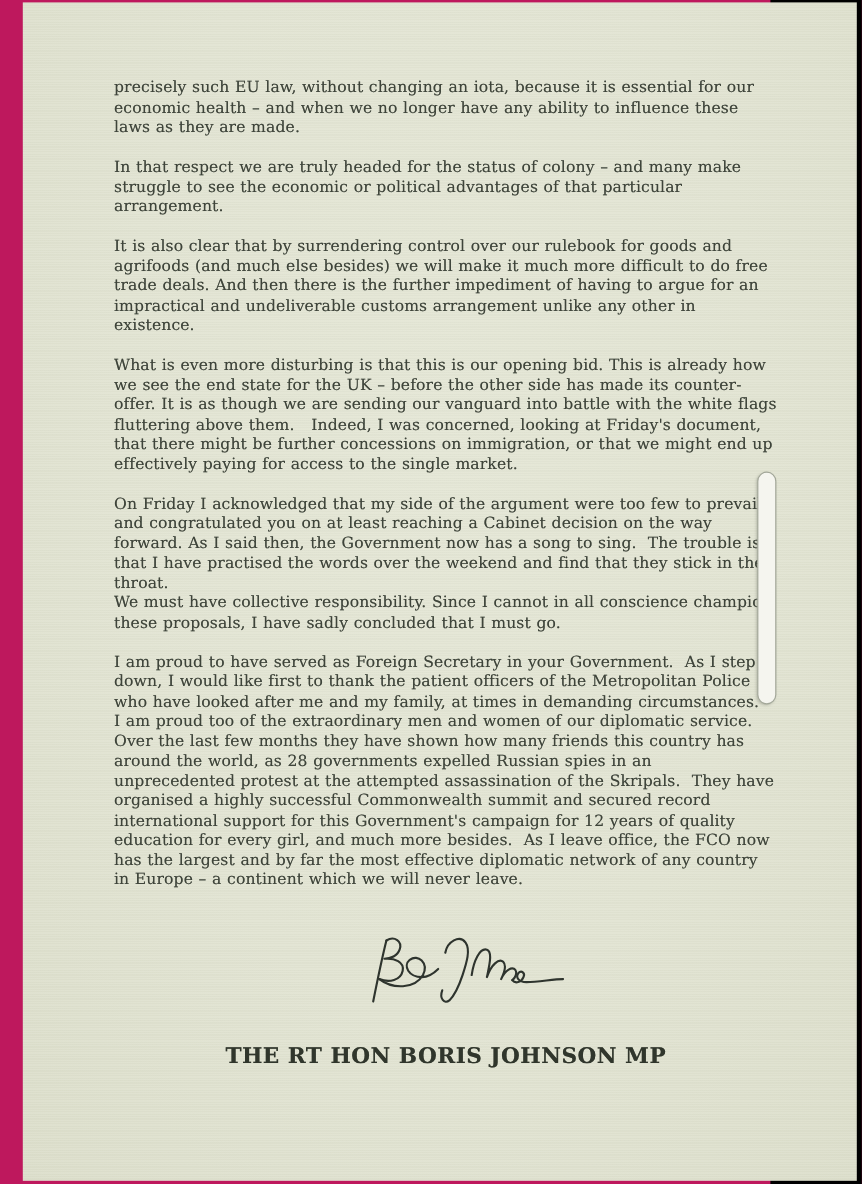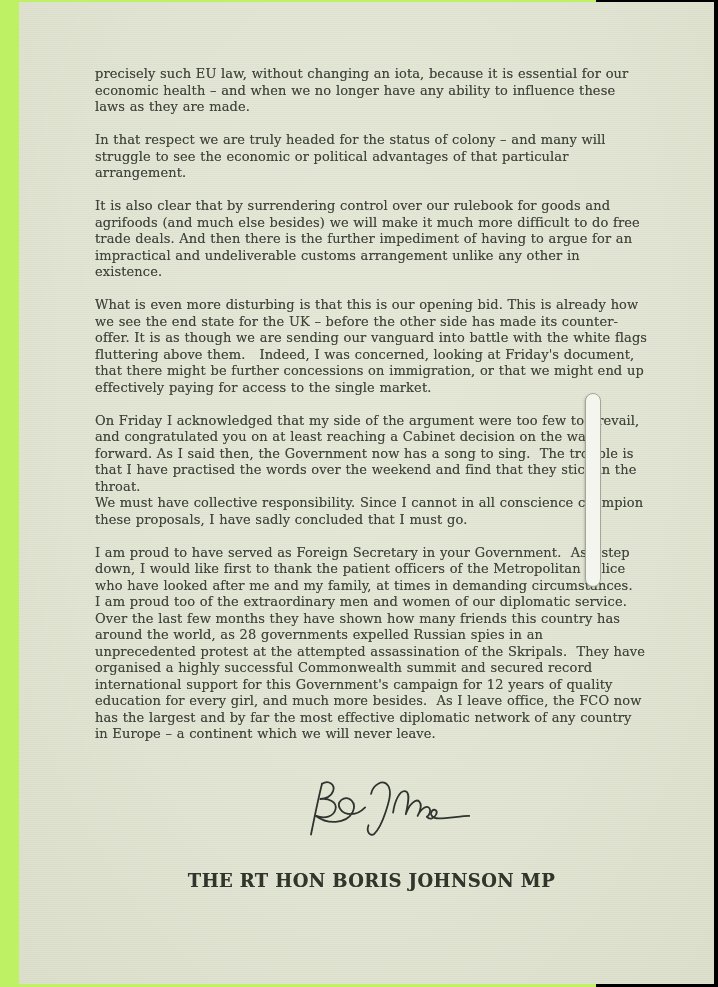--- a/index.html
+++ b/index.html
@@ -8,21 +8,22 @@
     width: 718px;
     height: 987px;
     background: #000000;
     overflow: hidden;
     font-family: "DejaVu Serif", serif;
   }
   .screen {
     position: relative;
     width: 596px;
     height: 987px;
-    background: #bef264;
+    background: #be185d;
+    padding-left: 46px;
   }
   .paper {
     position: absolute;
     left: 19px;
     top: 2px;
     width: 695px;
     height: 982px;
     background:
       repeating-linear-gradient(0deg, rgba(255,255,255,0.035) 0 1px, rgba(60,70,40,0.02) 1px 2px),
       radial-gradient(ellipse at 50% 38%, #e5e7d7 0%, #e2e4d3 55%, #dddfcc 100%);
@@ -81,21 +82,21 @@
   }
 </style>
 </head>
 <body>
 
 <div class="screen">
 
   <div class="paper">
     <div class="letter-body">
       <p class="para">precisely such EU law, without changing an iota, because it is essential for our economic health – and when we no longer have any ability to influence these laws as they are made.</p>
-      <p class="para">In that respect we are truly headed for the status of colony – and many will struggle to see the economic or political advantages of that particular arrangement.</p>
+      <p class="para">In that respect we are truly headed for the status of colony – and many make struggle to see the economic or political advantages of that particular arrangement.</p>
       <p class="para">It is also clear that by surrendering control over our rulebook for goods and agrifoods (and much else besides) we will make it much more difficult to do free trade deals. And then there is the further impediment of having to argue for an impractical and undeliverable customs arrangement unlike any other in existence.</p>
       <p class="para">What is even more disturbing is that this is our opening bid. This is already how we see the end state for the UK – before the other side has made its counter-offer. It is as though we are sending our vanguard into battle with the white flags fluttering above them.   Indeed, I was concerned, looking at Friday's document, that there might be further concessions on immigration, or that we might end up effectively paying for access to the single market.</p>
       <p class="para">On Friday I acknowledged that my side of the argument were too few to prevail, and congratulated you on at least reaching a Cabinet decision on the way forward. As I said then, the Government now has a song to sing.  The trouble is that I have practised the words over the weekend and find that they stick in the throat.
 We must have collective responsibility. Since I cannot in all conscience champion these proposals, I have sadly concluded that I must go.</p>
       <p class="para">I am proud to have served as Foreign Secretary in your Government.  As I step down, I would like first to thank the patient officers of the Metropolitan Police who have looked after me and my family, at times in demanding circumstances.
 I am proud too of the extraordinary men and women of our diplomatic service. Over the last few months they have shown how many friends this country has around the world, as 28 governments expelled Russian spies in an unprecedented protest at the attempted assassination of the Skripals.  They have organised a highly successful Commonwealth summit and secured record international support for this Government's campaign for 12 years of quality education for every girl, and much more besides.  As I leave office, the FCO now has the largest and by far the most effective diplomatic network of any country in Europe – a continent which we will never leave.</p>
 
       <div class="signature-wrap">
         <svg viewBox="0 0 200 78" xmlns="http://www.w3.org/2000/svg" aria-hidden="true">
           <path class="signature-stroke" d="M22,8 C18,24 13,48 9,68"></path>

